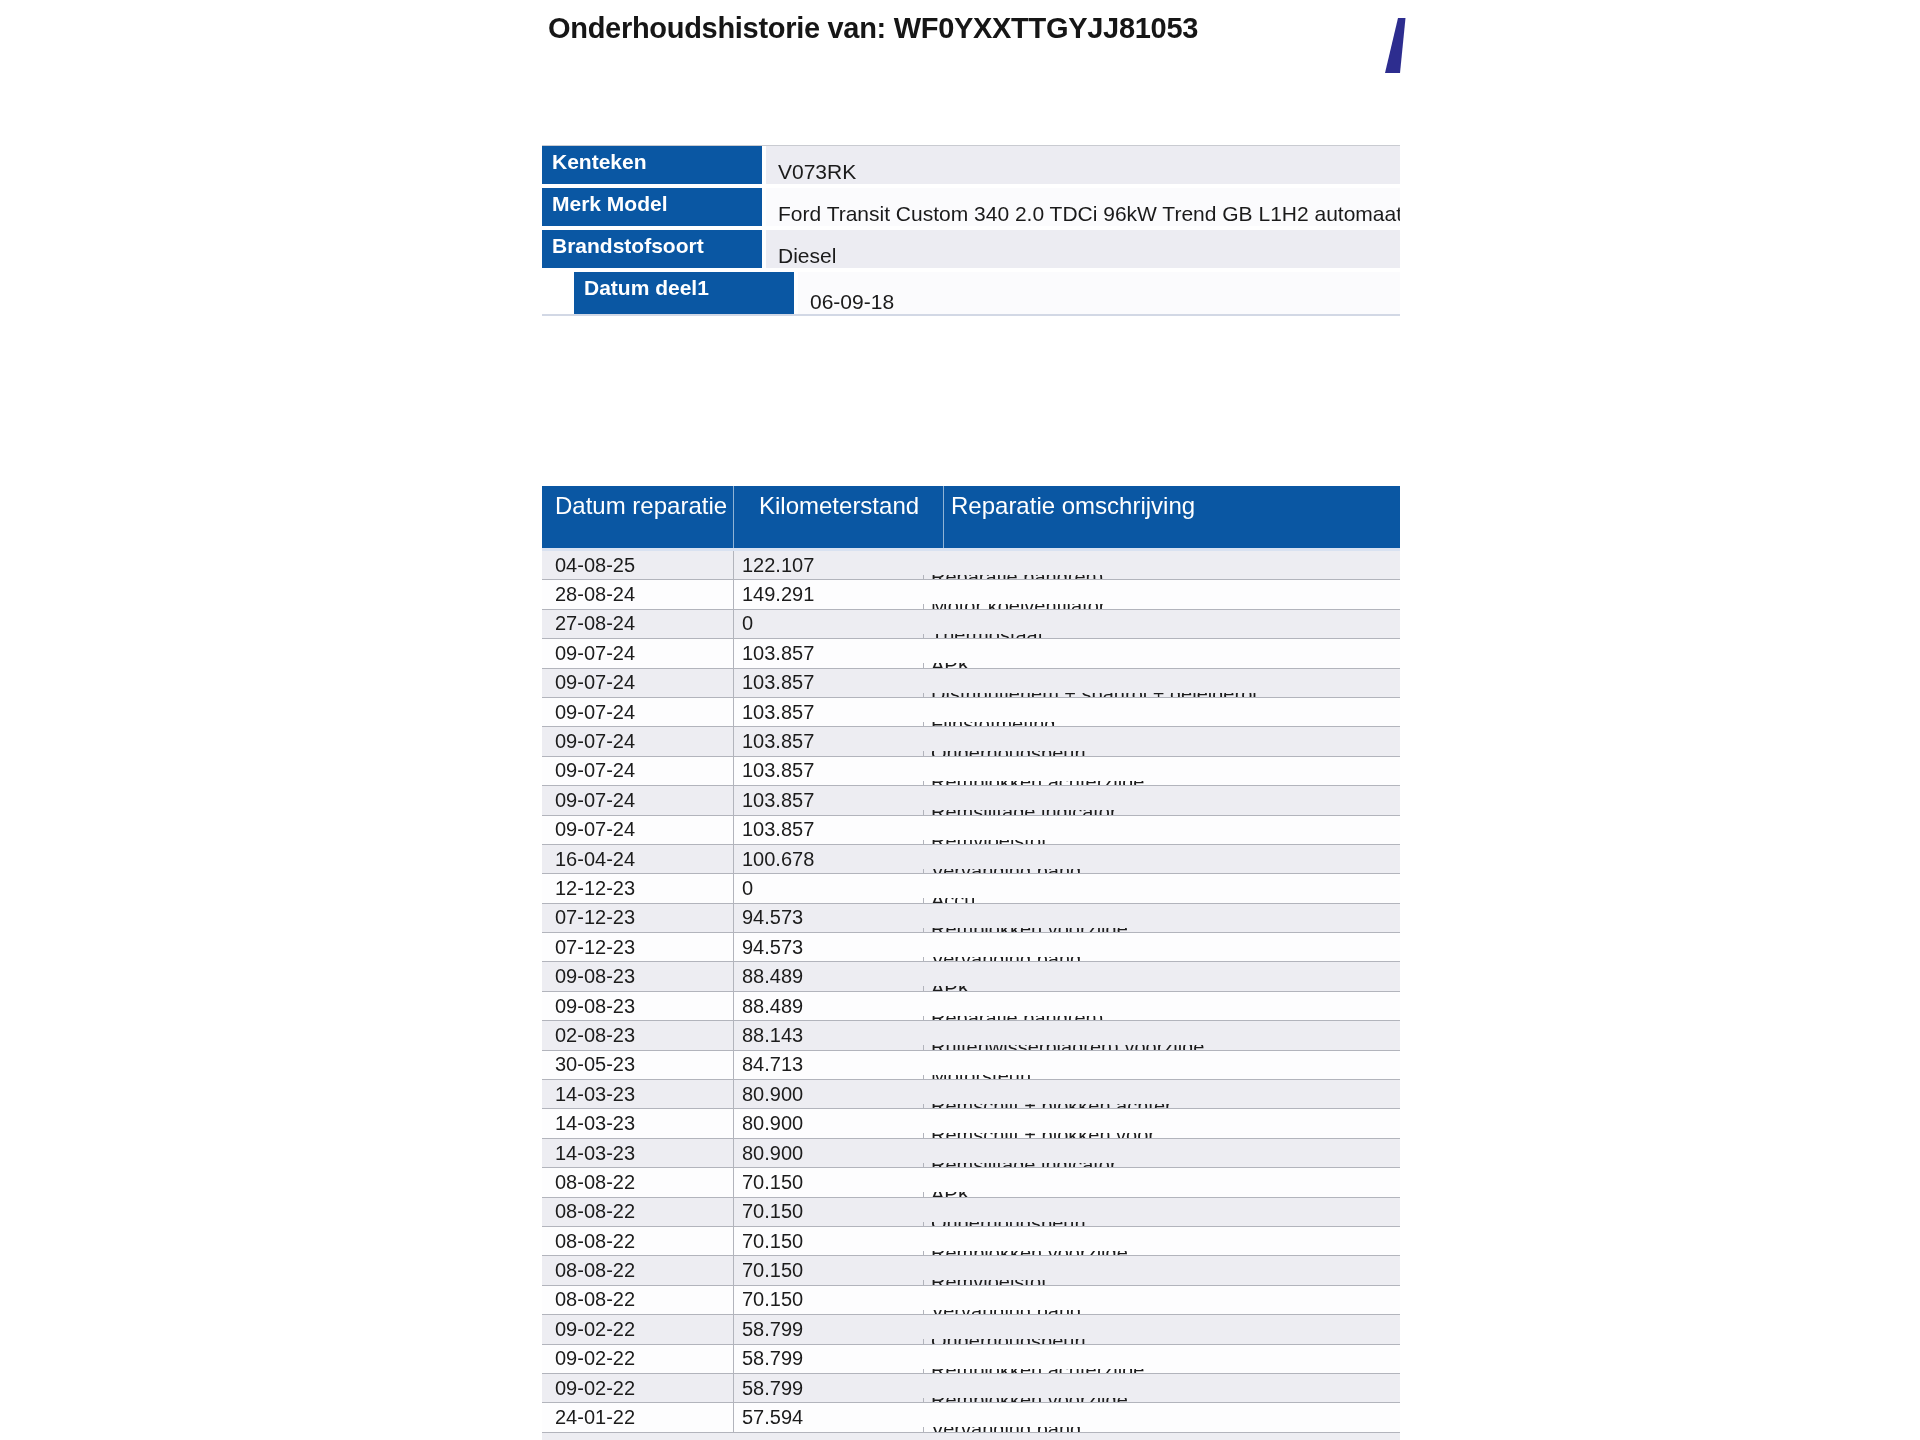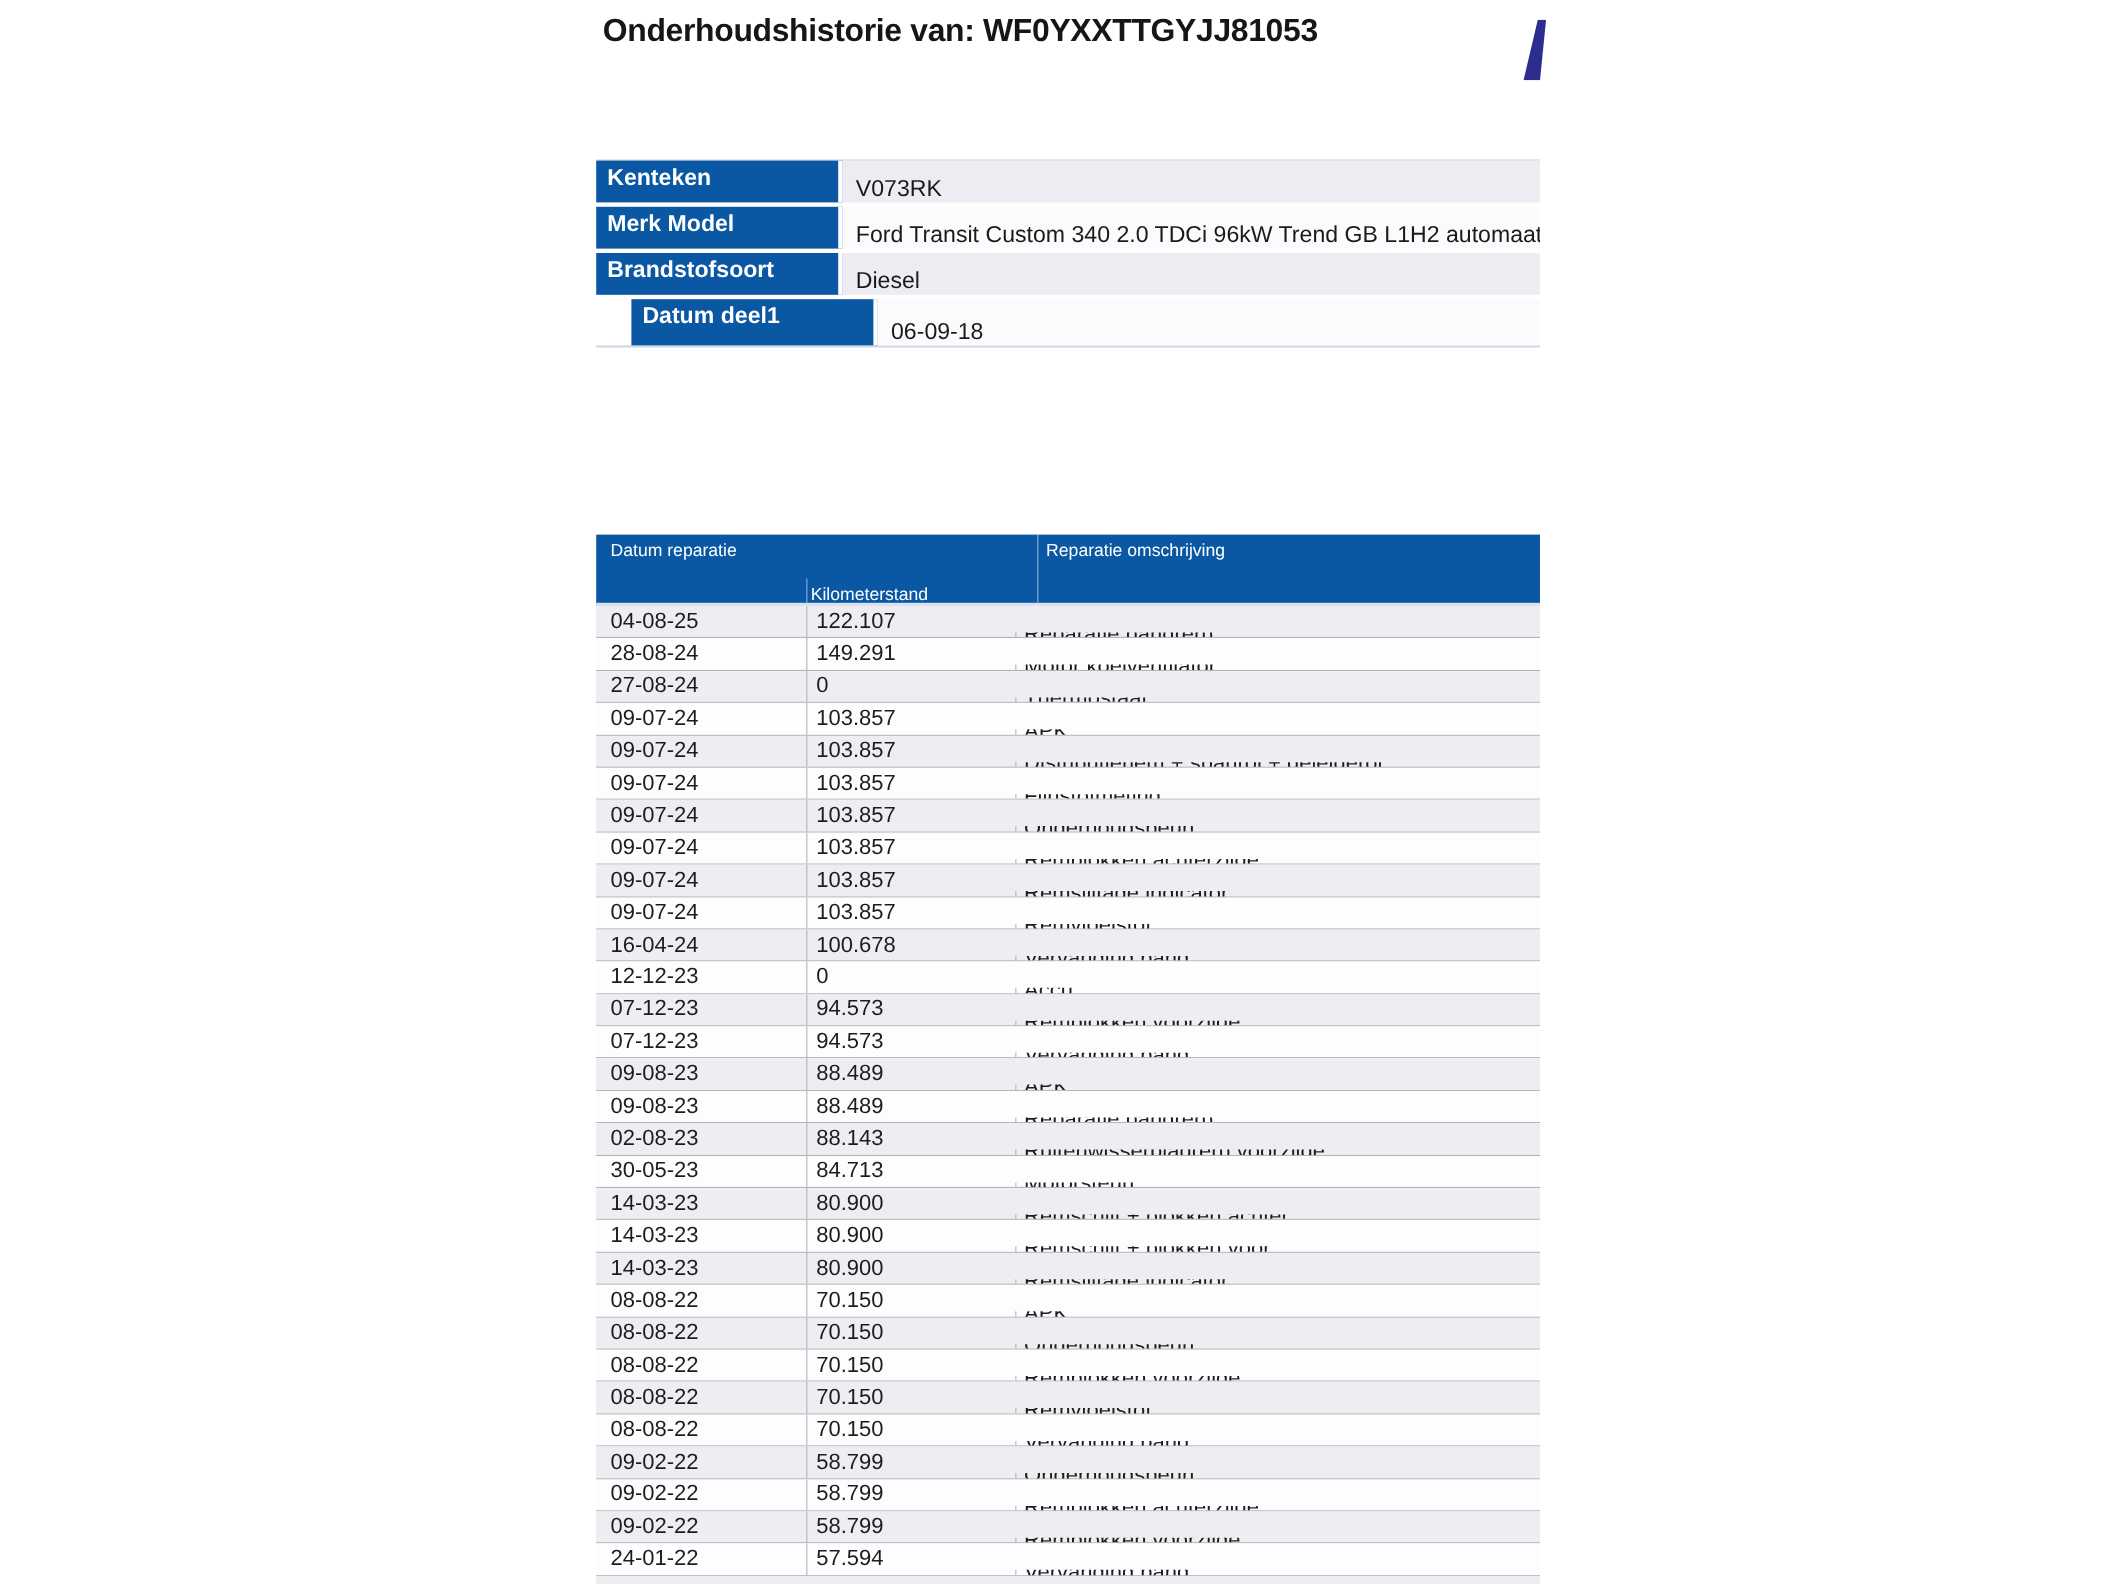--- a/index.html
+++ b/index.html
@@ -73,29 +73,29 @@
     left:542px;top:486px;
     width:858px;
   }
   .maint-header{
     display:flex;
     height:65px;
     box-sizing:border-box;
     background:var(--blue);
     border-bottom:3px solid #d9e2f1;
     color:#ffffff;
-    font-size:16px;
+    font-size:24px;
   }
   .maint-header .hc{
     box-sizing:border-box;
     padding-top:6px;
     white-space:nowrap;
   }
   .hc1{width:191px;padding-left:13px;}
-  .hc2{width:190px;padding-left:3px;border-left:1px solid rgba(255,255,255,.55);margin-top:40px;}
+  .hc2{width:190px;padding-left:25px;border-left:1px solid rgba(255,255,255,.55);}
   .hc3{flex:1;padding-left:7px;border-left:1px solid rgba(255,255,255,.55);margin-left:20px;}
 
   .mrow{
     display:flex;
     height:29.4px;
     box-sizing:border-box;
     border-bottom:1px solid #b2b4bc;
     font-size:20px;
     color:#1c1c1c;
   }

